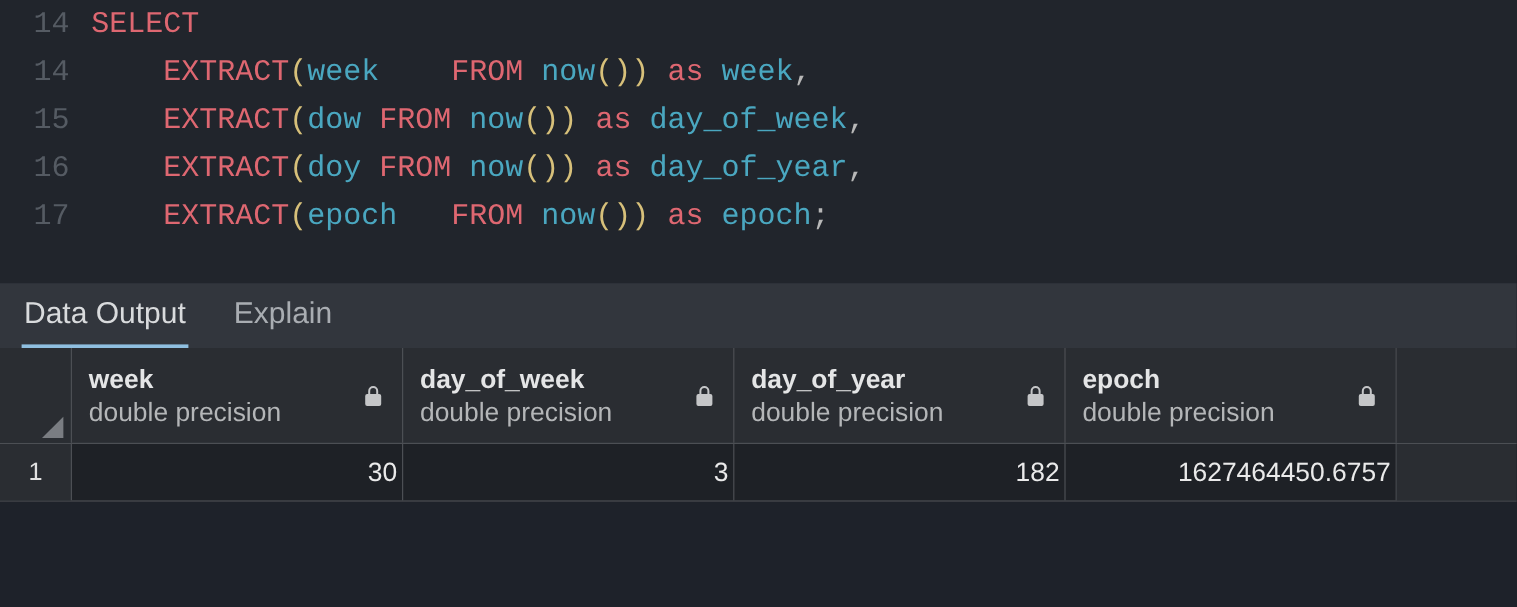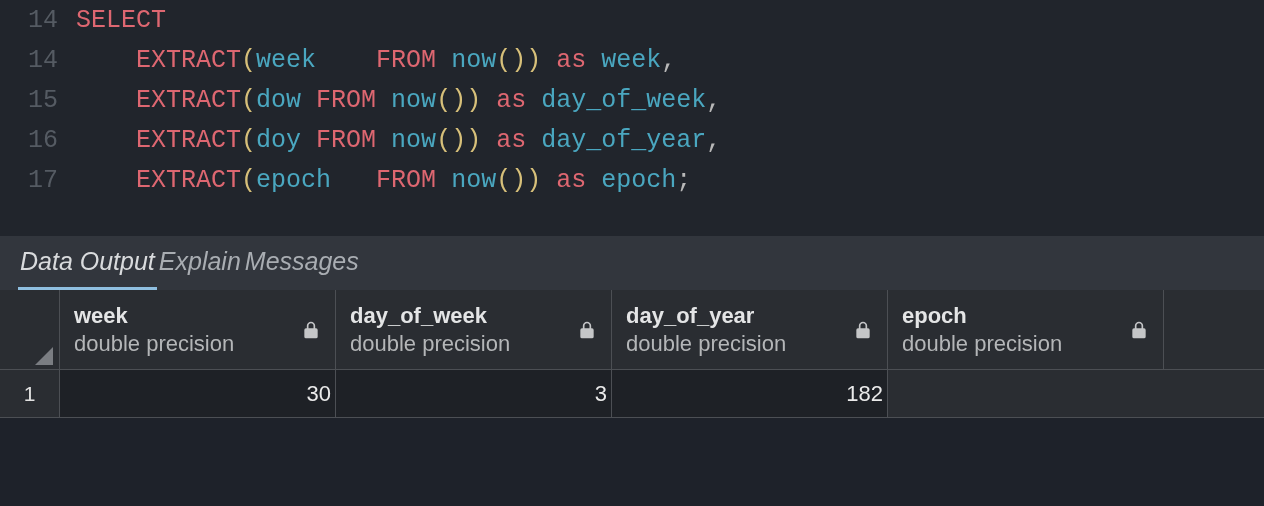--- a/index.html
+++ b/index.html
@@ -38,23 +38,23 @@
   .id { color: #4aa7c0; }
   .comma { color: #b8b8b8; }
   .plain { color: #b8b8b8; }
 
   .tabs {
     display: flex;
     align-items: center;
     background: #32363d;
     height: 54px;
     padding-left: 18px;
+    gap: 36px;
     font-family: -apple-system, BlinkMacSystemFont, "Segoe UI", sans-serif;
     font-size: 25px;
-    font-style: italic;
   }
   .tab {
     color: #a9adb2;
     height: 100%;
     display: flex;
     align-items: center;
     cursor: pointer;
     border-bottom: 3px solid transparent;
     padding: 0 2px;
   }
@@ -133,21 +133,20 @@
     <div class="line"><div class="gutter">14</div><div class="code"><span class="plain">    </span><span class="fn">EXTRACT</span><span class="paren">(</span><span class="id">week    </span><span class="kw">FROM</span><span class="plain"> </span><span class="fn2">now</span><span class="paren">())</span><span class="plain"> </span><span class="kw">as</span><span class="plain"> </span><span class="id">week</span><span class="comma">,</span></div></div>
     <div class="line"><div class="gutter">15</div><div class="code"><span class="plain">    </span><span class="fn">EXTRACT</span><span class="paren">(</span><span class="id">dow </span><span class="kw">FROM</span><span class="plain"> </span><span class="fn2">now</span><span class="paren">())</span><span class="plain"> </span><span class="kw">as</span><span class="plain"> </span><span class="id">day_of_week</span><span class="comma">,</span></div></div>
     <div class="line"><div class="gutter">16</div><div class="code"><span class="plain">    </span><span class="fn">EXTRACT</span><span class="paren">(</span><span class="id">doy </span><span class="kw">FROM</span><span class="plain"> </span><span class="fn2">now</span><span class="paren">())</span><span class="plain"> </span><span class="kw">as</span><span class="plain"> </span><span class="id">day_of_year</span><span class="comma">,</span></div></div>
     <div class="line"><div class="gutter">17</div><div class="code"><span class="plain">    </span><span class="fn">EXTRACT</span><span class="paren">(</span><span class="id">epoch   </span><span class="kw">FROM</span><span class="plain"> </span><span class="fn2">now</span><span class="paren">())</span><span class="plain"> </span><span class="kw">as</span><span class="plain"> </span><span class="id">epoch</span><span class="comma">;</span></div></div>
     <div class="line" style="height: 36px;"></div>
   </div>
 
 <div class="tabs" id="tabs">
     <div class="tab active">Data Output</div>
     <div class="tab">Explain</div>
-    <div class="tab">Messages</div>
   </div>
 
 <div class="grid">
   <div class="header-row" id="header-row">
     <div class="row-num-h">
       <svg viewBox="0 0 10 10">
           <polygon points="0,10 10,10 10,0" fill="#7a7d82"></polygon>
         </svg>
     </div>
   <div class="col-h">
@@ -187,16 +186,17 @@
         </svg>
       </div>
       <div class="rest"></div>
     </div>
   <div id="data-rows">
       <div class="data-row">
         <div class="row-num">1</div>
         <div class="cell">30</div>
         <div class="cell">3</div>
         <div class="cell">182</div>
+        <div class="cell">1627464450.6757</div>
         <div class="rest-data"></div>
       </div>
     </div>
 </div>
 
 </body></html>

